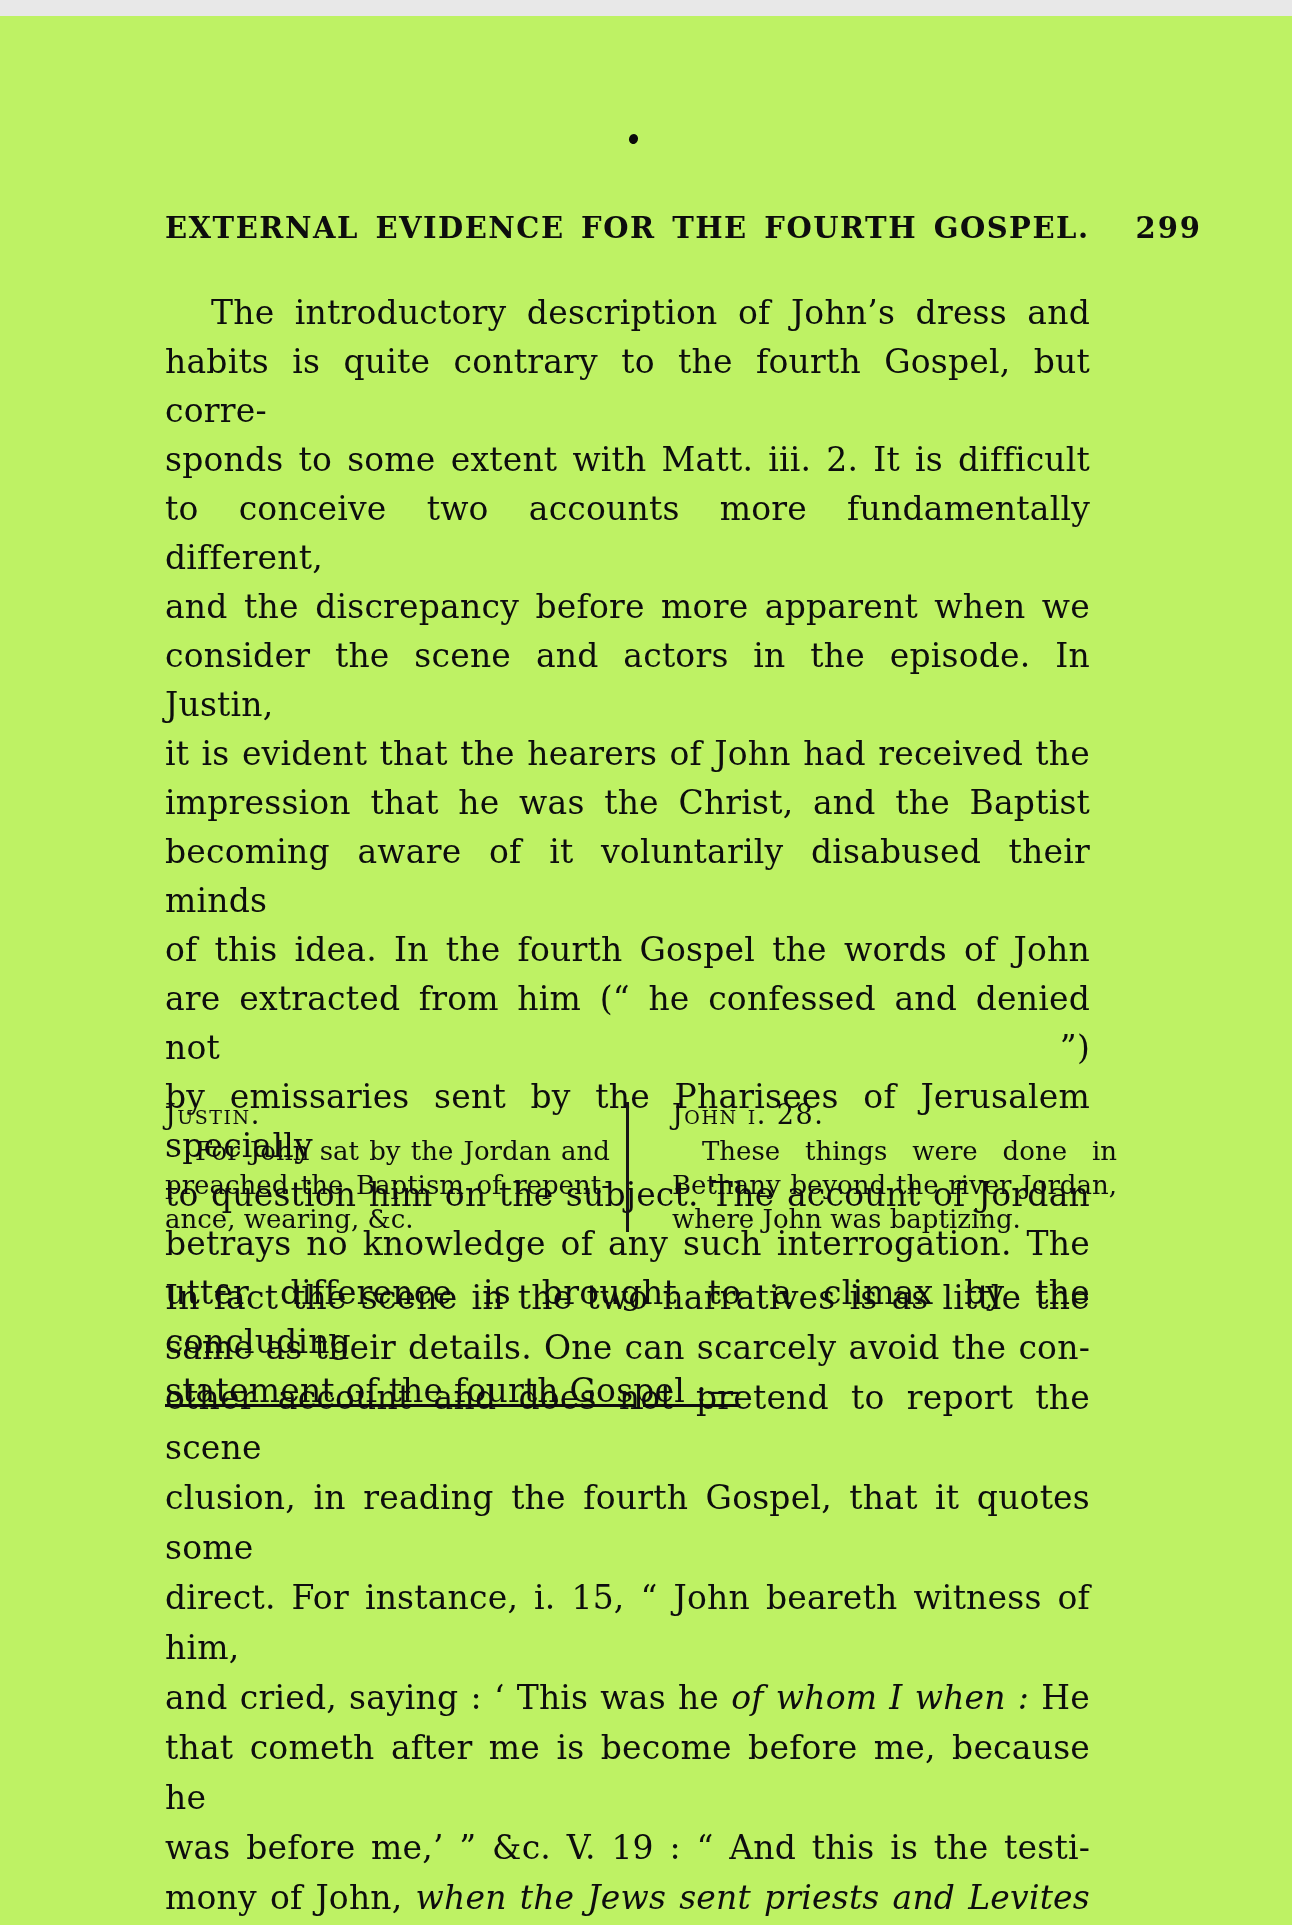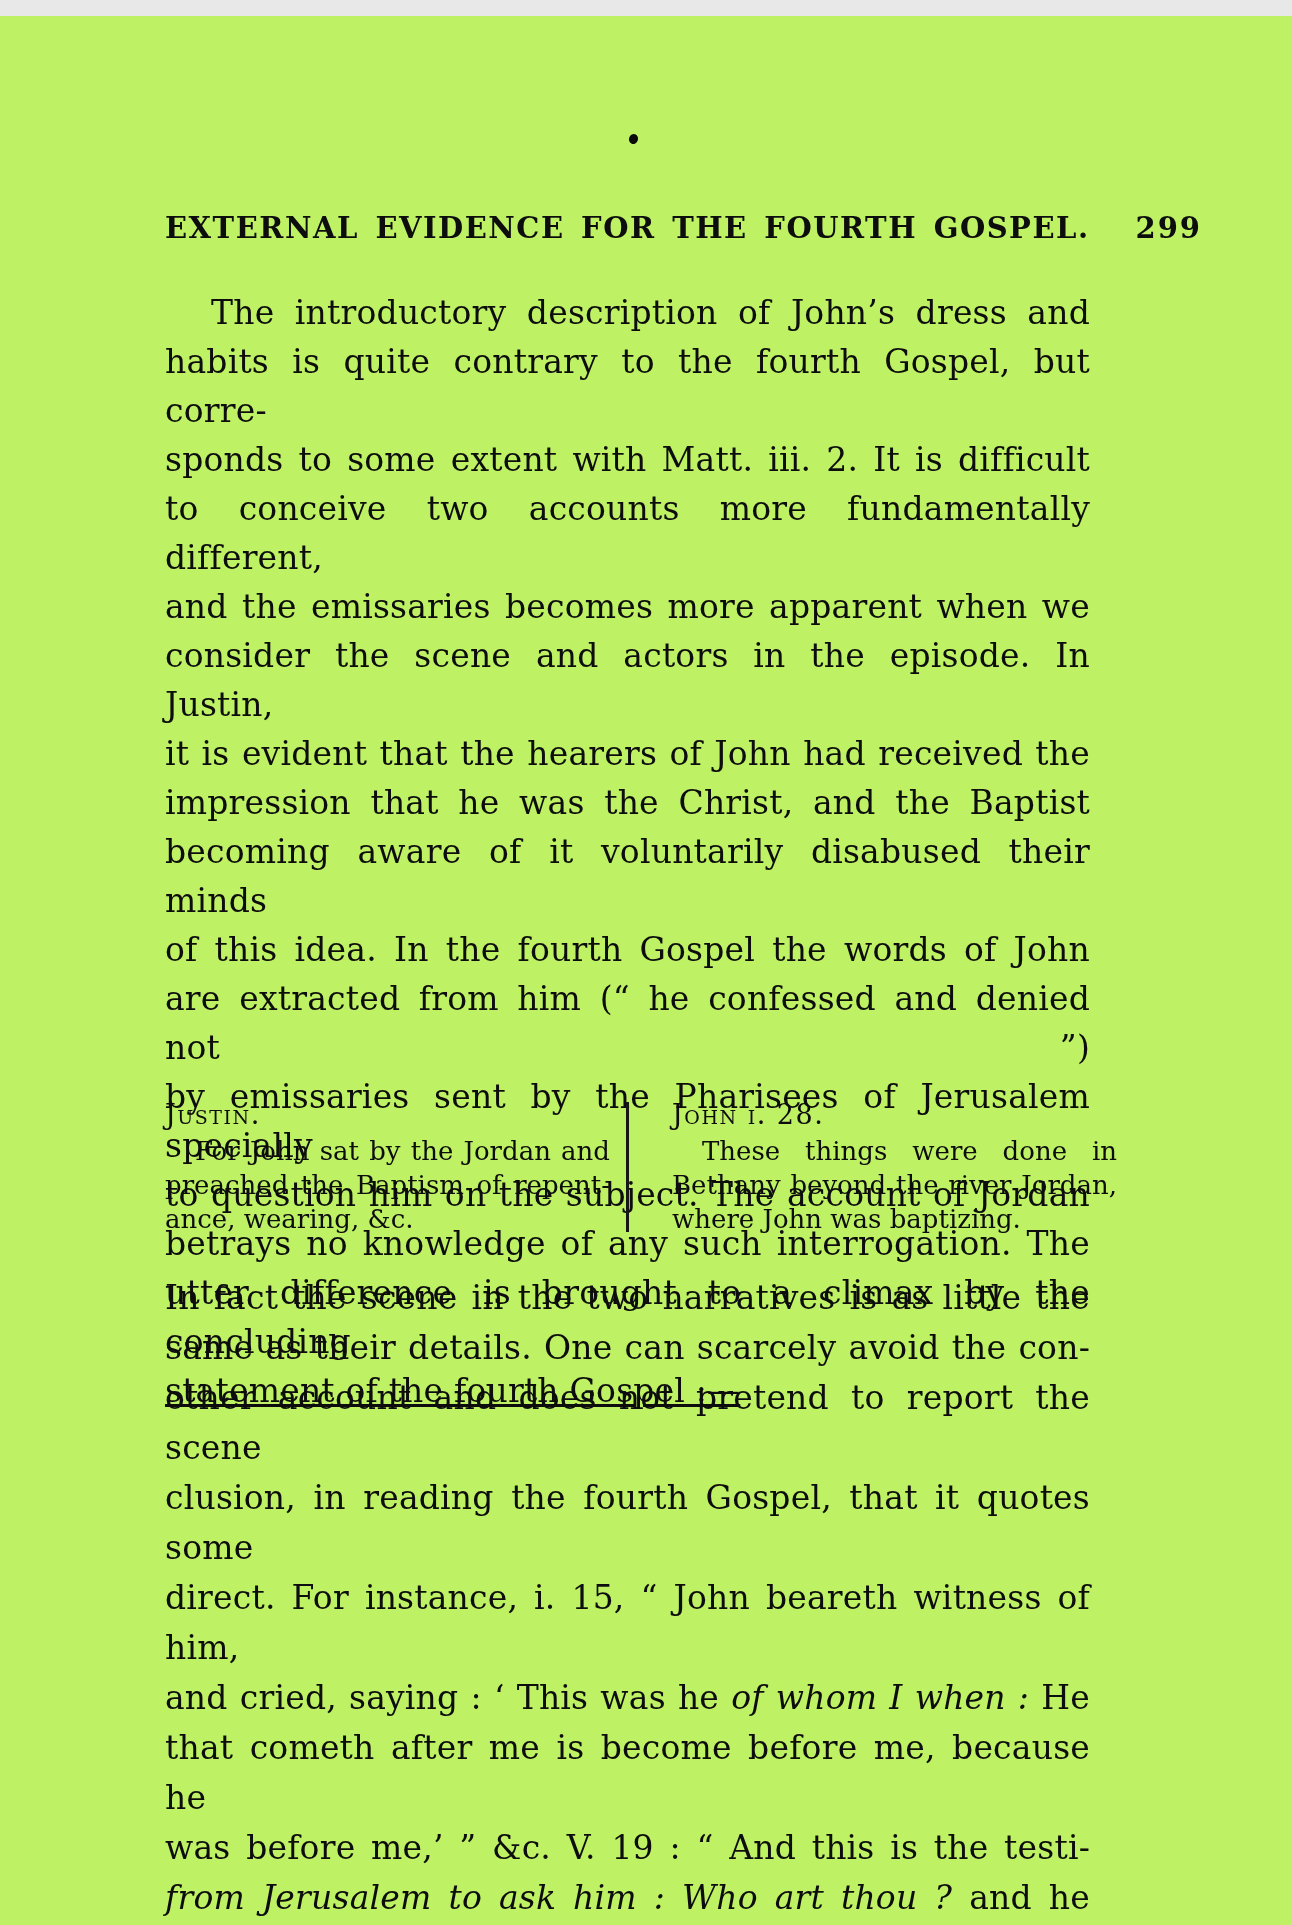--- a/index.html
+++ b/index.html
@@ -51,21 +51,21 @@
 
   <div class="header">
     <span>EXTERNAL EVIDENCE FOR THE FOURTH GOSPEL.</span><span class="pagenum">299</span>
   </div>
 
   <div class="para p1">
       <div class="line">The introductory description of John’s dress and</div>
       <div class="line">habits is quite contrary to the fourth Gospel, but corre-</div>
       <div class="line">sponds to some extent with Matt. iii. 2.  It is difficult</div>
       <div class="line">to conceive two accounts more fundamentally different,</div>
-      <div class="line">and the emissaries becomes more apparent when we</div>
+      <div class="line">and the discrepancy before more apparent when we</div>
       <div class="line">consider the scene and actors in the episode.  In Justin,</div>
       <div class="line">it is evident that the hearers of John had received the</div>
       <div class="line">impression that he was the Christ, and the Baptist</div>
       <div class="line">becoming aware of it voluntarily disabused their minds</div>
       <div class="line">of this idea.  In the fourth Gospel the words of John</div>
       <div class="line">are extracted from him (“ he confessed and denied not ”)</div>
       <div class="line">by emissaries sent by the Pharisees of Jerusalem specially</div>
       <div class="line">to question him on the subject.  The account of Jordan</div>
       <div class="line">betrays no knowledge of any such interrogation.  The</div>
       <div class="line">utter difference is brought to a climax by the concluding</div>
@@ -94,15 +94,16 @@
 
   <div class="para p2">
       <div class="line">In fact the scene in the two narratives is as little the</div>
       <div class="line">same as their details.  One can scarcely avoid the con-</div>
       <div class="line">other account and does not pretend to report the scene</div>
       <div class="line">clusion, in reading the fourth Gospel, that it quotes some</div>
       <div class="line">direct.  For instance, i. 15, “ John beareth witness of him,</div>
       <div class="line"><span>and cried, saying : ‘ This was he </span><em>of whom I when :</em><span> He</span></div>
       <div class="line">that cometh after me is become before me, because he</div>
       <div class="line">was before me,’ ” &amp;c.  V. 19 :  “ And this is the testi-</div>
+      <div class="line"><span>mony of John, </span><em>when the Jews sent priests and Levites</em></div>
       <div class="line"><em>from Jerusalem to ask him :  Who art thou ?</em><span> and he</span></div>
     </div>
 </div>
 
 </body></html>

